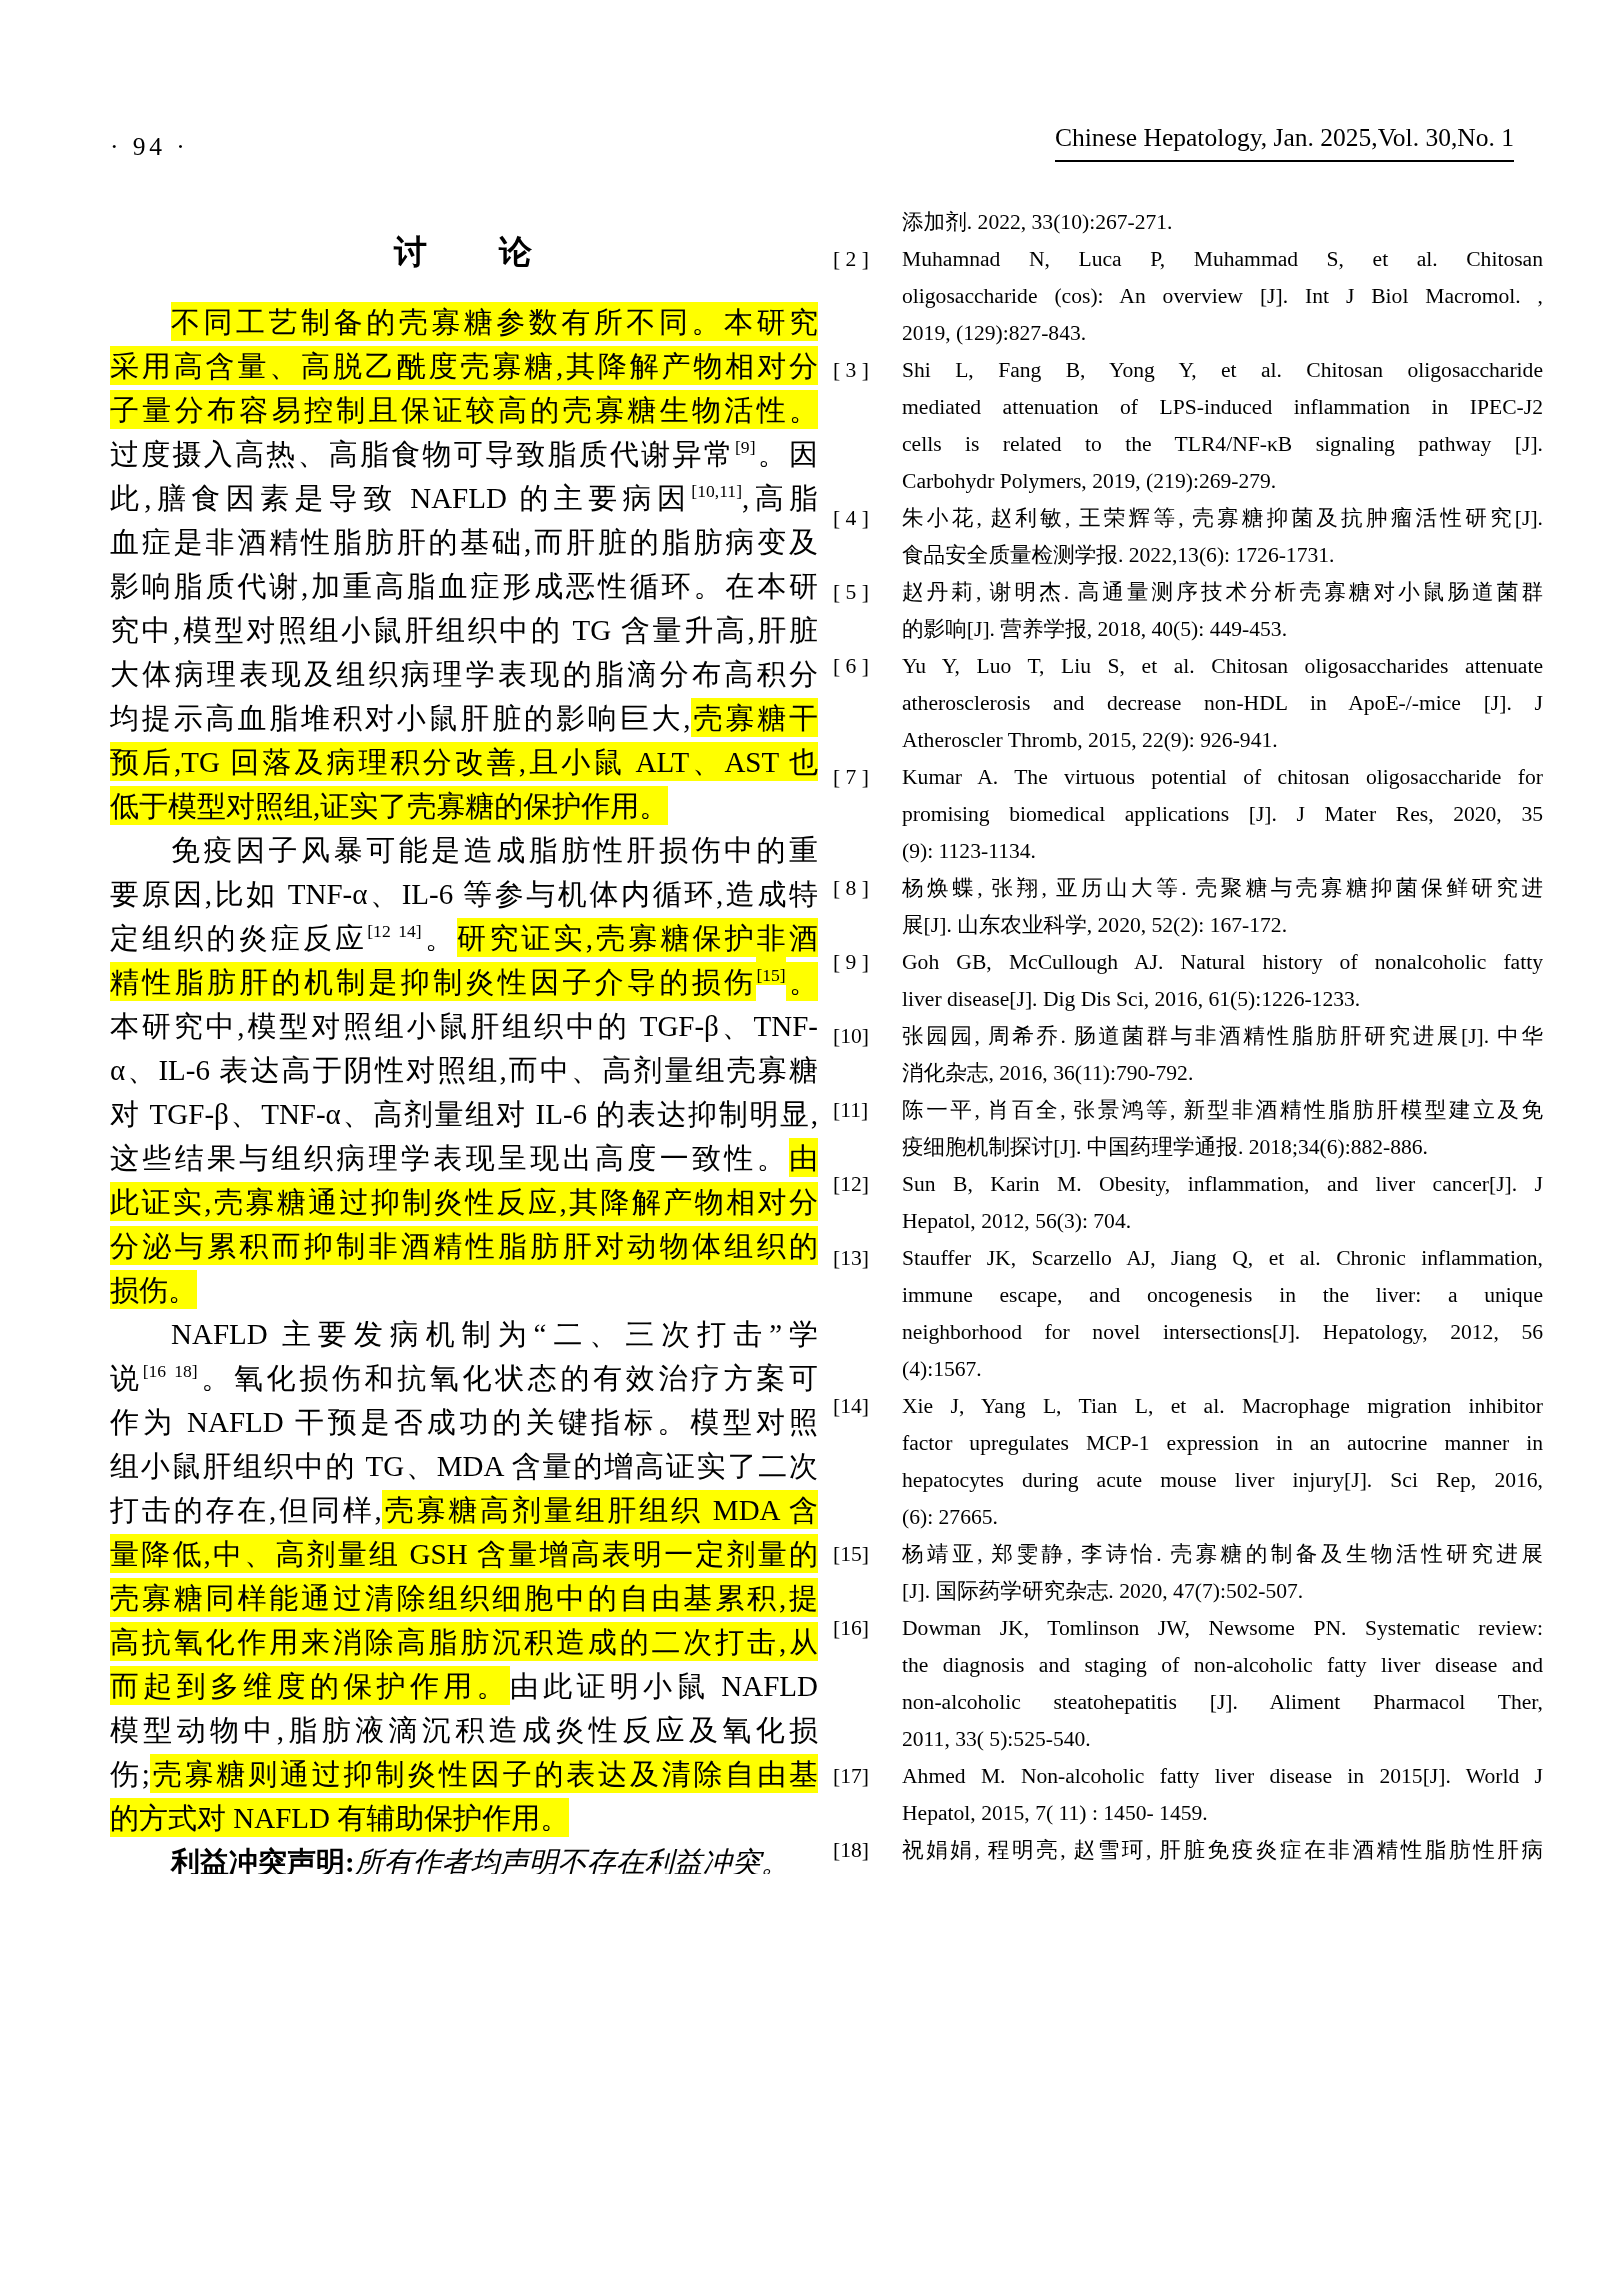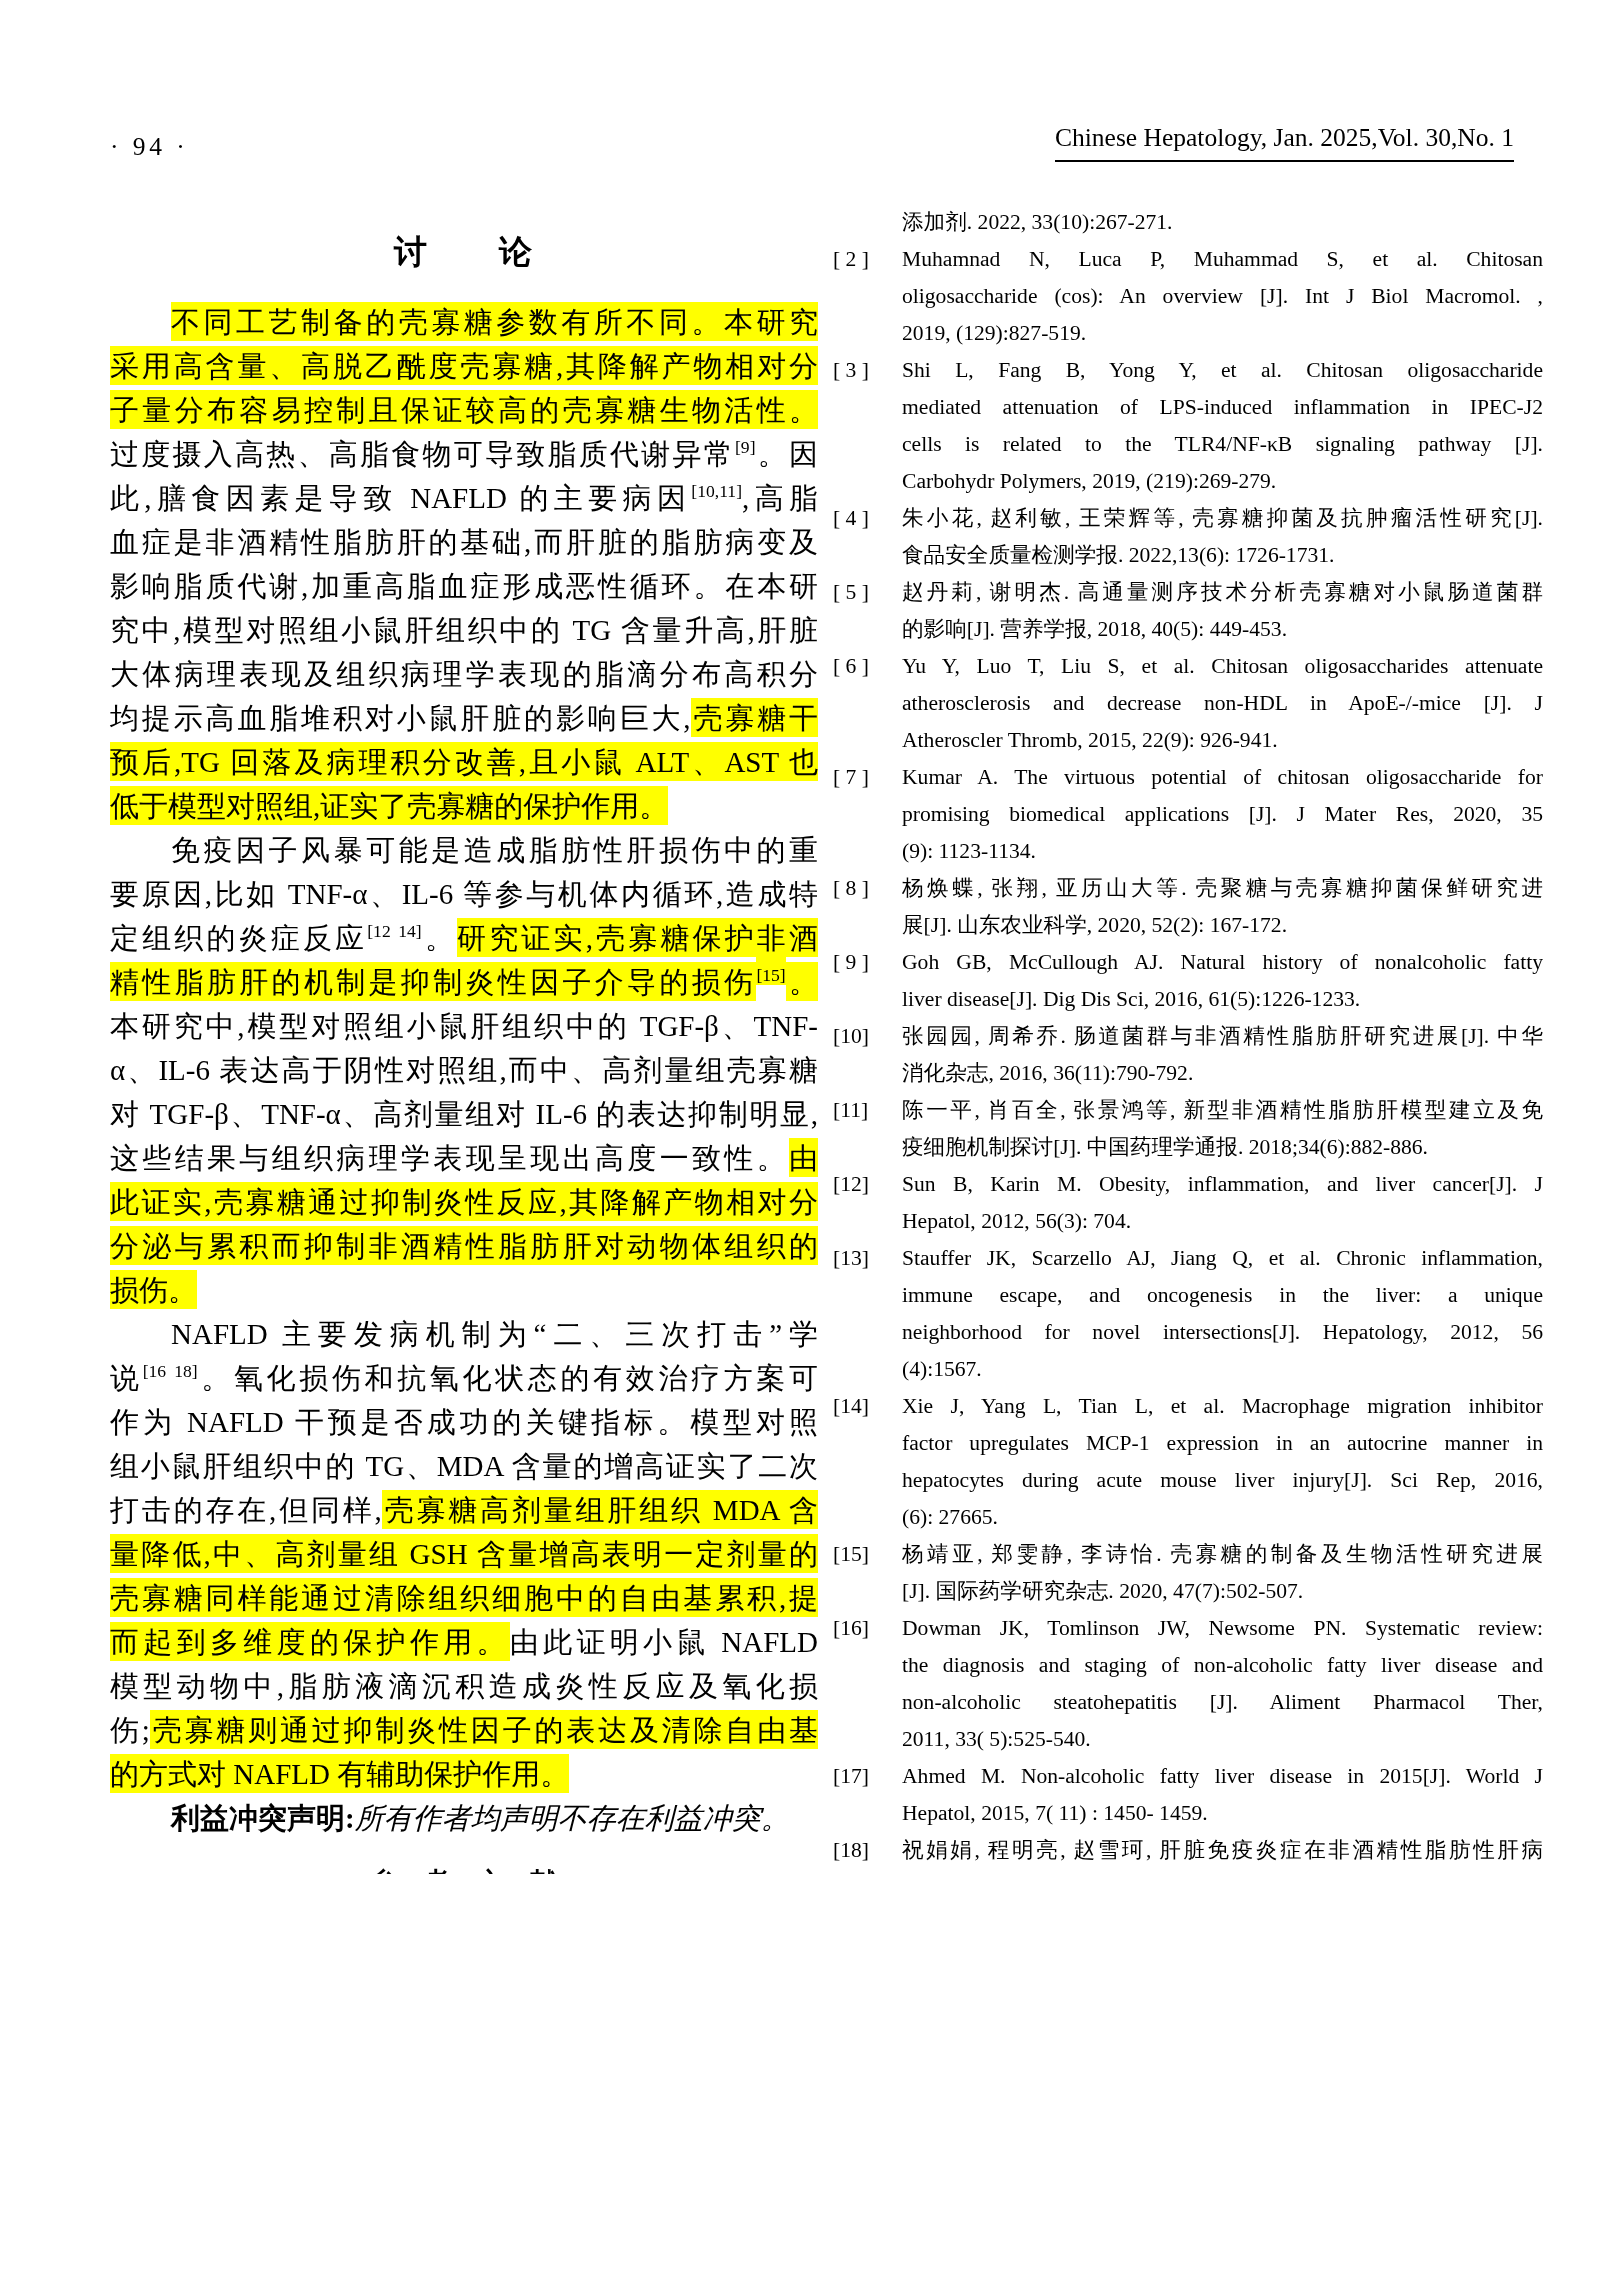--- a/index.html
+++ b/index.html
@@ -70,20 +70,21 @@
           <div class="line last"><span class="hl">损伤。</span></div>
         </div>
         <div>
           <div class="line indent"><span>NAFLD 主要发病机制为“二、三次打击”学</span></div>
           <div class="line"><span>说</span><sup>[16 18]</sup><span>。氧化损伤和抗氧化状态的有效治疗方案可</span></div>
           <div class="line"><span>作为 NAFLD 干预是否成功的关键指标。模型对照</span></div>
           <div class="line"><span>组小鼠肝组织中的 TG、MDA 含量的增高证实了二次</span></div>
           <div class="line"><span>打击的存在,但同样,</span><span class="hl">壳寡糖高剂量组肝组织 MDA 含</span></div>
           <div class="line"><span class="hl">量降低,中、高剂量组 GSH 含量增高表明一定剂量的</span></div>
           <div class="line"><span class="hl">壳寡糖同样能通过清除组织细胞中的自由基累积,提</span></div>
+          <div class="line"><span class="hl">高抗氧化作用来消除高脂肪沉积造成的二次打击,从</span></div>
           <div class="line"><span class="hl">而起到多维度的保护作用。</span><span>由此证明小鼠 NAFLD</span></div>
           <div class="line"><span>模型动物中,脂肪液滴沉积造成炎性反应及氧化损</span></div>
           <div class="line"><span>伤;</span><span class="hl">壳寡糖则通过抑制炎性因子的表达及清除自由基</span></div>
           <div class="line last"><span class="hl">的方式对 NAFLD 有辅助保护作用。</span></div>
         </div>
         <div>
           <div class="line indent last"><span class="bold">利益冲突声明:</span><span class="kai">所有作者均声明不存在利益冲突。</span></div>
         </div>
       </div>
     <div class="ref-heading">参　考　文　献</div>
@@ -103,21 +104,21 @@
           <div class="ref-label"></div>
           <div class="ref-text">
             <div class="ref-line last">添加剂. 2022, 33(10):267-271.</div>
           </div>
         </div>
         <div class="ref-item">
           <div class="ref-label">[ 2 ]</div>
           <div class="ref-text">
             <div class="ref-line">Muhamnad N, Luca P, Muhammad S, et al. Chitosan</div>
             <div class="ref-line">oligosaccharide (cos): An overview [J]. Int J Biol Macromol. ,</div>
-            <div class="ref-line last">2019, (129):827-519.</div>
+            <div class="ref-line last">2019, (129):827-843.</div>
           </div>
         </div>
         <div class="ref-item">
           <div class="ref-label">[ 3 ]</div>
           <div class="ref-text">
             <div class="ref-line">Shi L, Fang B, Yong Y, et al. Chitosan oligosaccharide</div>
             <div class="ref-line">mediated attenuation of LPS-induced inflammation in IPEC-J2</div>
             <div class="ref-line">cells is related to the TLR4/NF-κB signaling pathway [J].</div>
             <div class="ref-line last">Carbohydr Polymers, 2019, (219):269-279.</div>
           </div>

